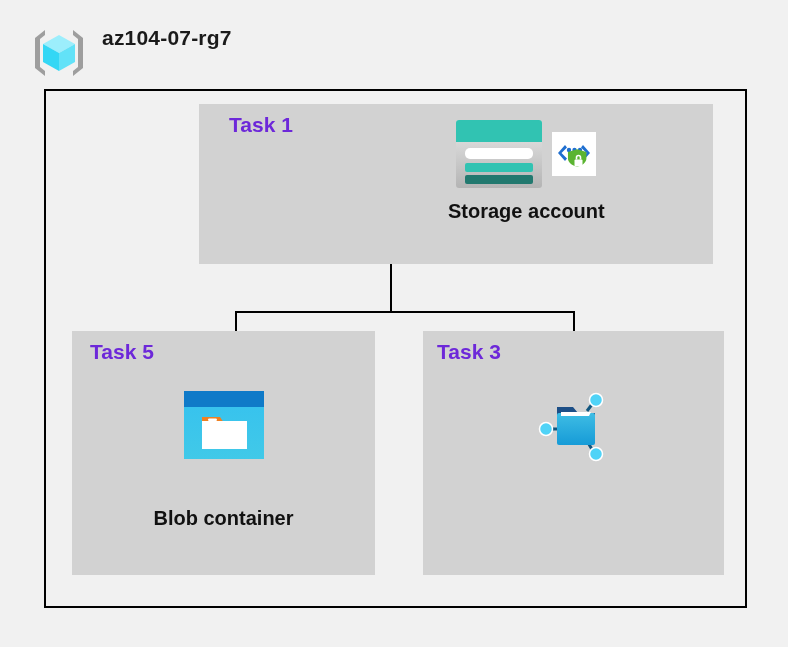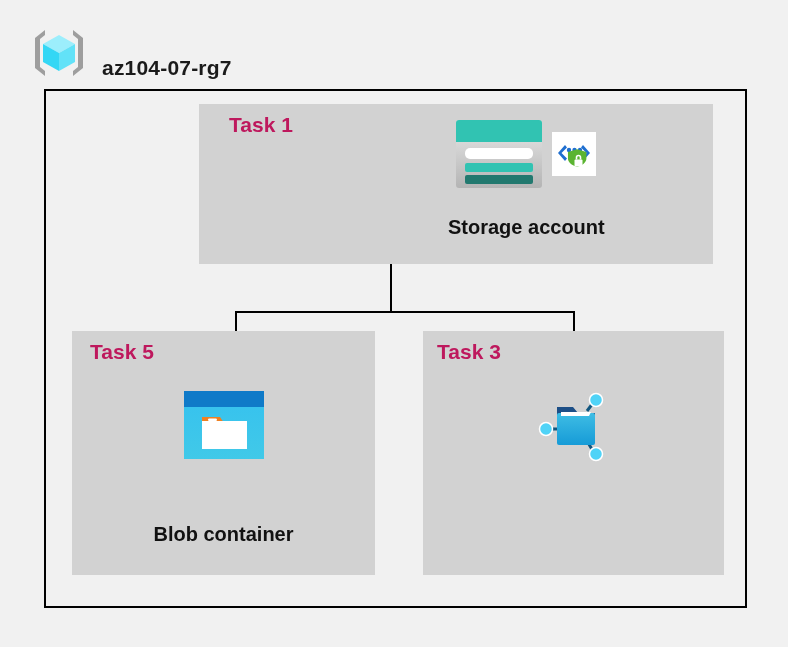--- a/index.html
+++ b/index.html
@@ -12,21 +12,21 @@
     position: relative;
     overflow: hidden;
   }
 
   
   .rg-header {
     position: absolute;
     left: 30px;
     top: 26px;
     display: flex;
-    align-items: flex-end;
+    align-items: flex-start;
     gap: 14px;
   }
   .rg-icon { width: 58px; height: 54px; display: block; }
   .rg-title {
     font-size: 21px;
     font-weight: bold;
     color: #1a1a1a;
     letter-spacing: 0.2px;
     white-space: nowrap;
   }
@@ -48,40 +48,40 @@
     background: #d2d2d2;
   }
   .panel-task1 { left: 199px; top: 104px; width: 514px; height: 160px; }
   .panel-task5 { left: 72px;  top: 331px; width: 303px; height: 244px; }
   .panel-task3 { left: 423px; top: 331px; width: 301px; height: 244px; }
 
   .task-label {
     position: absolute;
     font-size: 21px;
     font-weight: bold;
-    color: #be185d;
+    color: #6d28d9;
     white-space: nowrap;
   }
   .panel-task1 .task-label { left: 30px; top: 9px; }
   .panel-task5 .task-label { left: 18px; top: 9px; }
   .panel-task3 .task-label { left: 14px; top: 9px; text-align: right; }
 
   
   .node {
     position: absolute;
     display: flex;
     flex-direction: column;
     align-items: center;
   }
   .node-caption {
     font-size: 20px;
     font-weight: bold;
     color: #111111;
     white-space: nowrap;
-    margin-top: 24px;
+    margin-top: 8px;
   }
   .node-storage   { left: 50%; top: 16px; transform: translateX(-8px); }
   .node-blob      { left: 50%; top: 60px; transform: translateX(-50%); gap: 36px; }
   .node-fileshare { left: 50%; top: 60px; transform: translateX(-50%); }
 
   .icon-row { display: flex; align-items: center; gap: 10px; }
 
   
   .connector { position: absolute; background: #000000; }
   .conn-trunk  { left: 390px; top: 228px; width: 2px;   height: 85px; }

